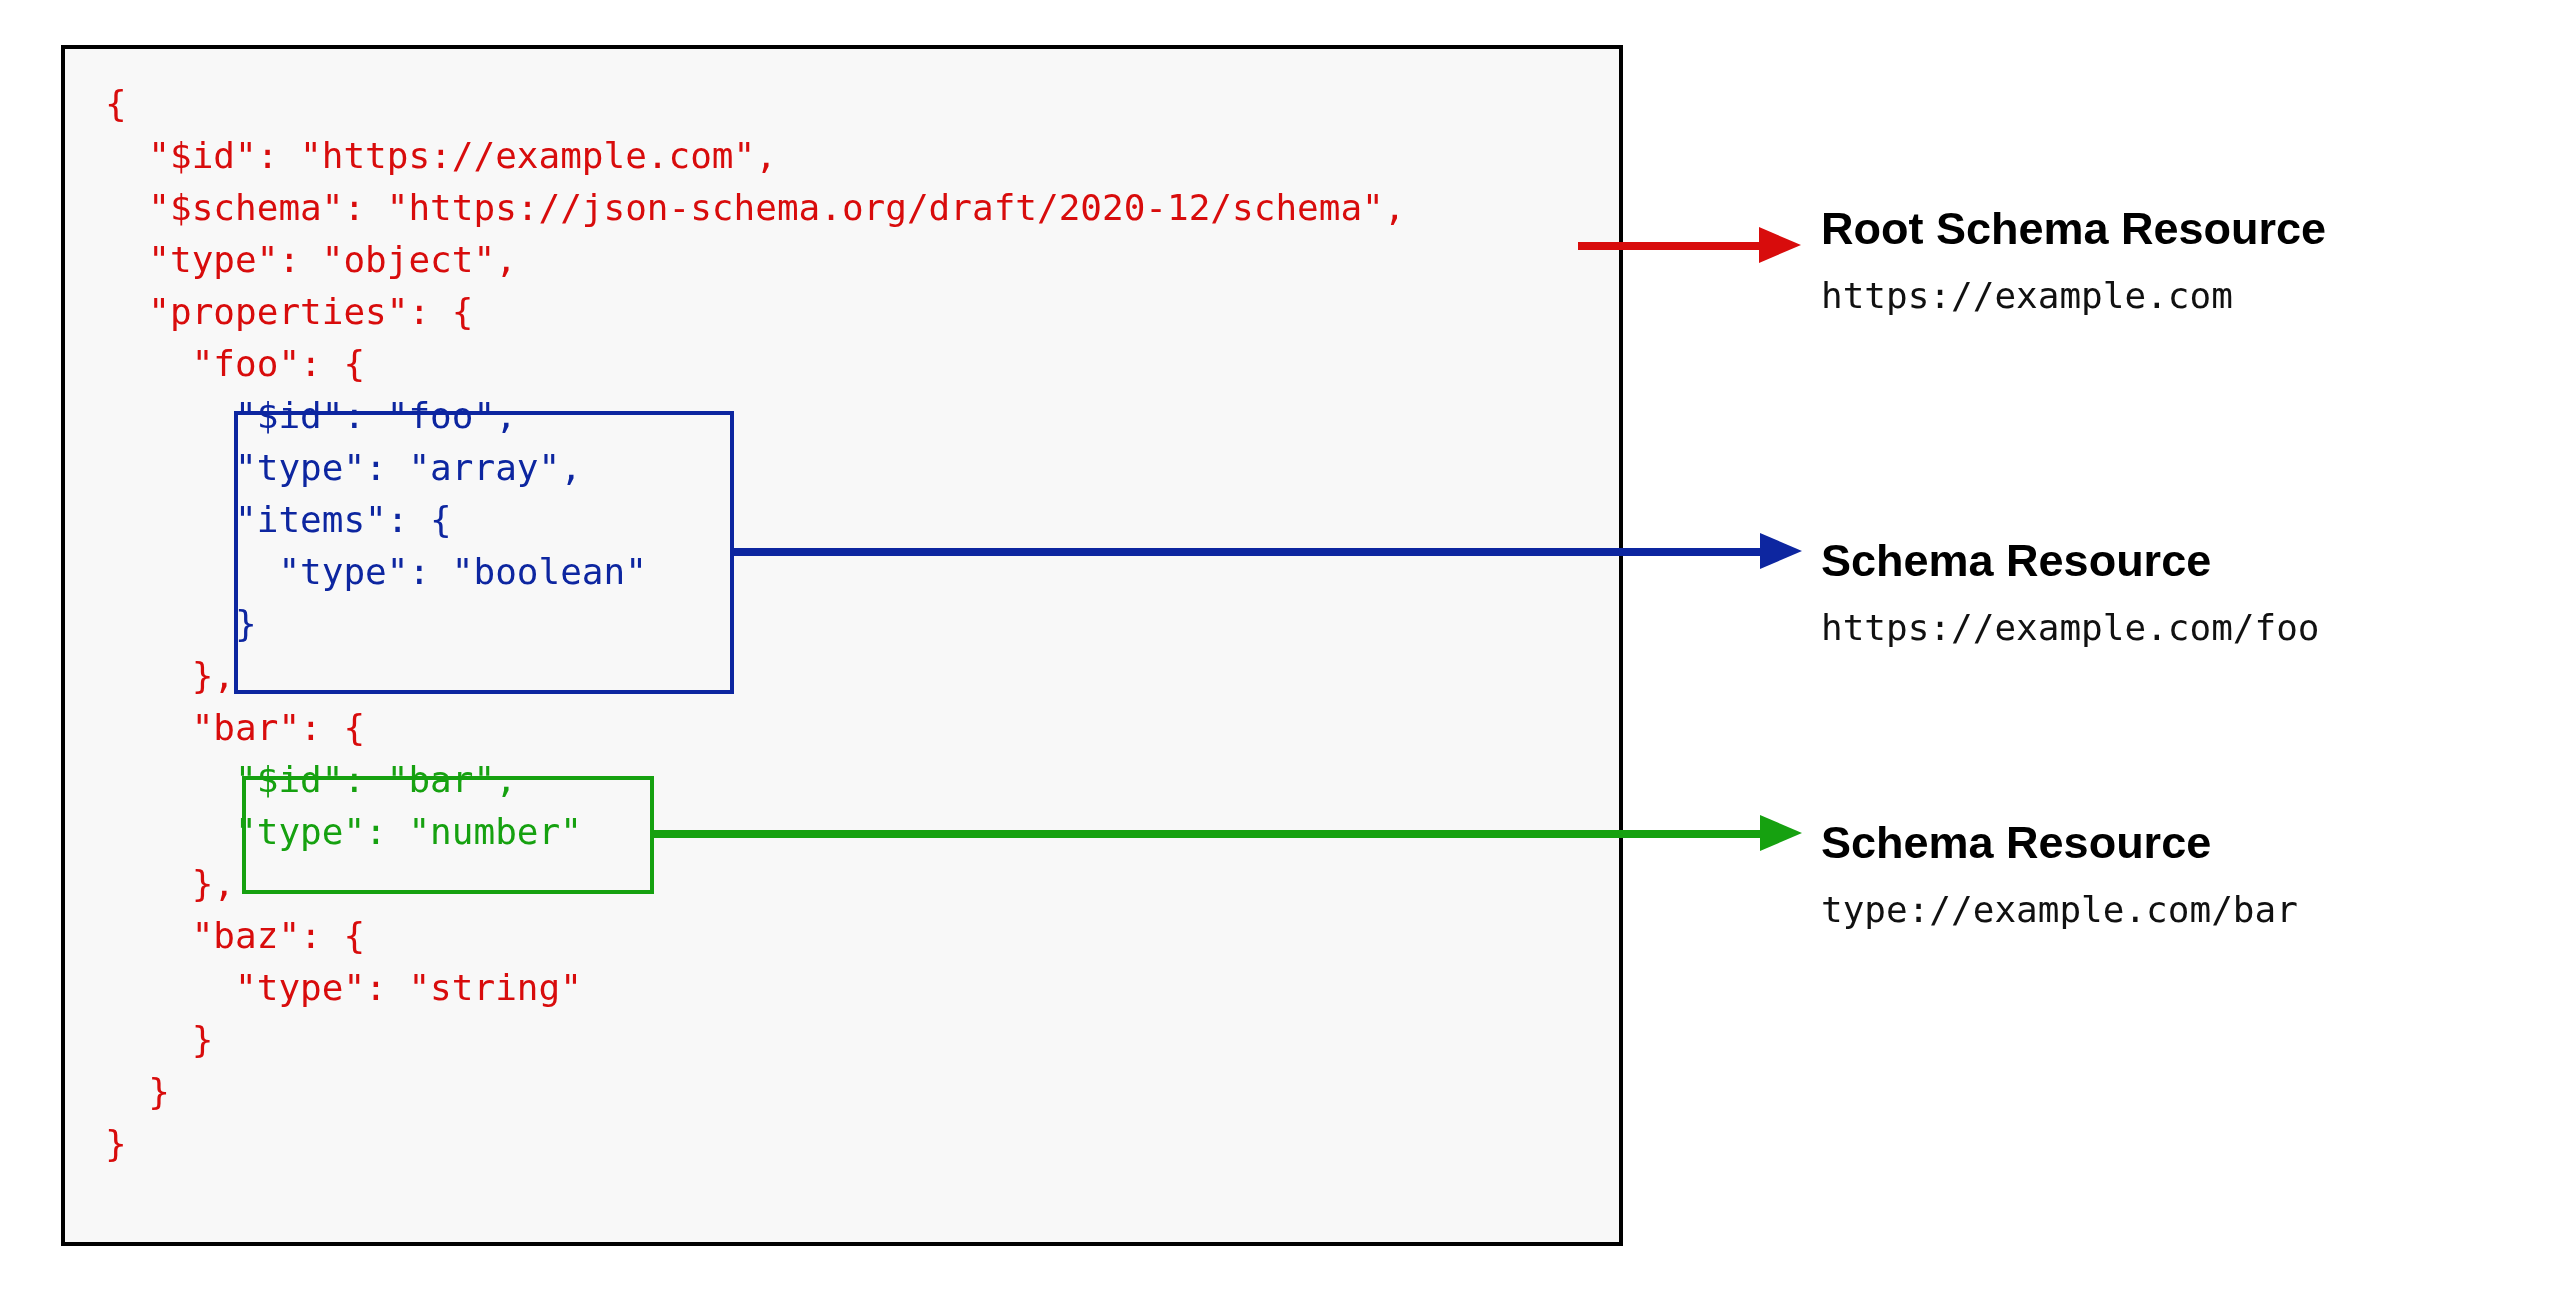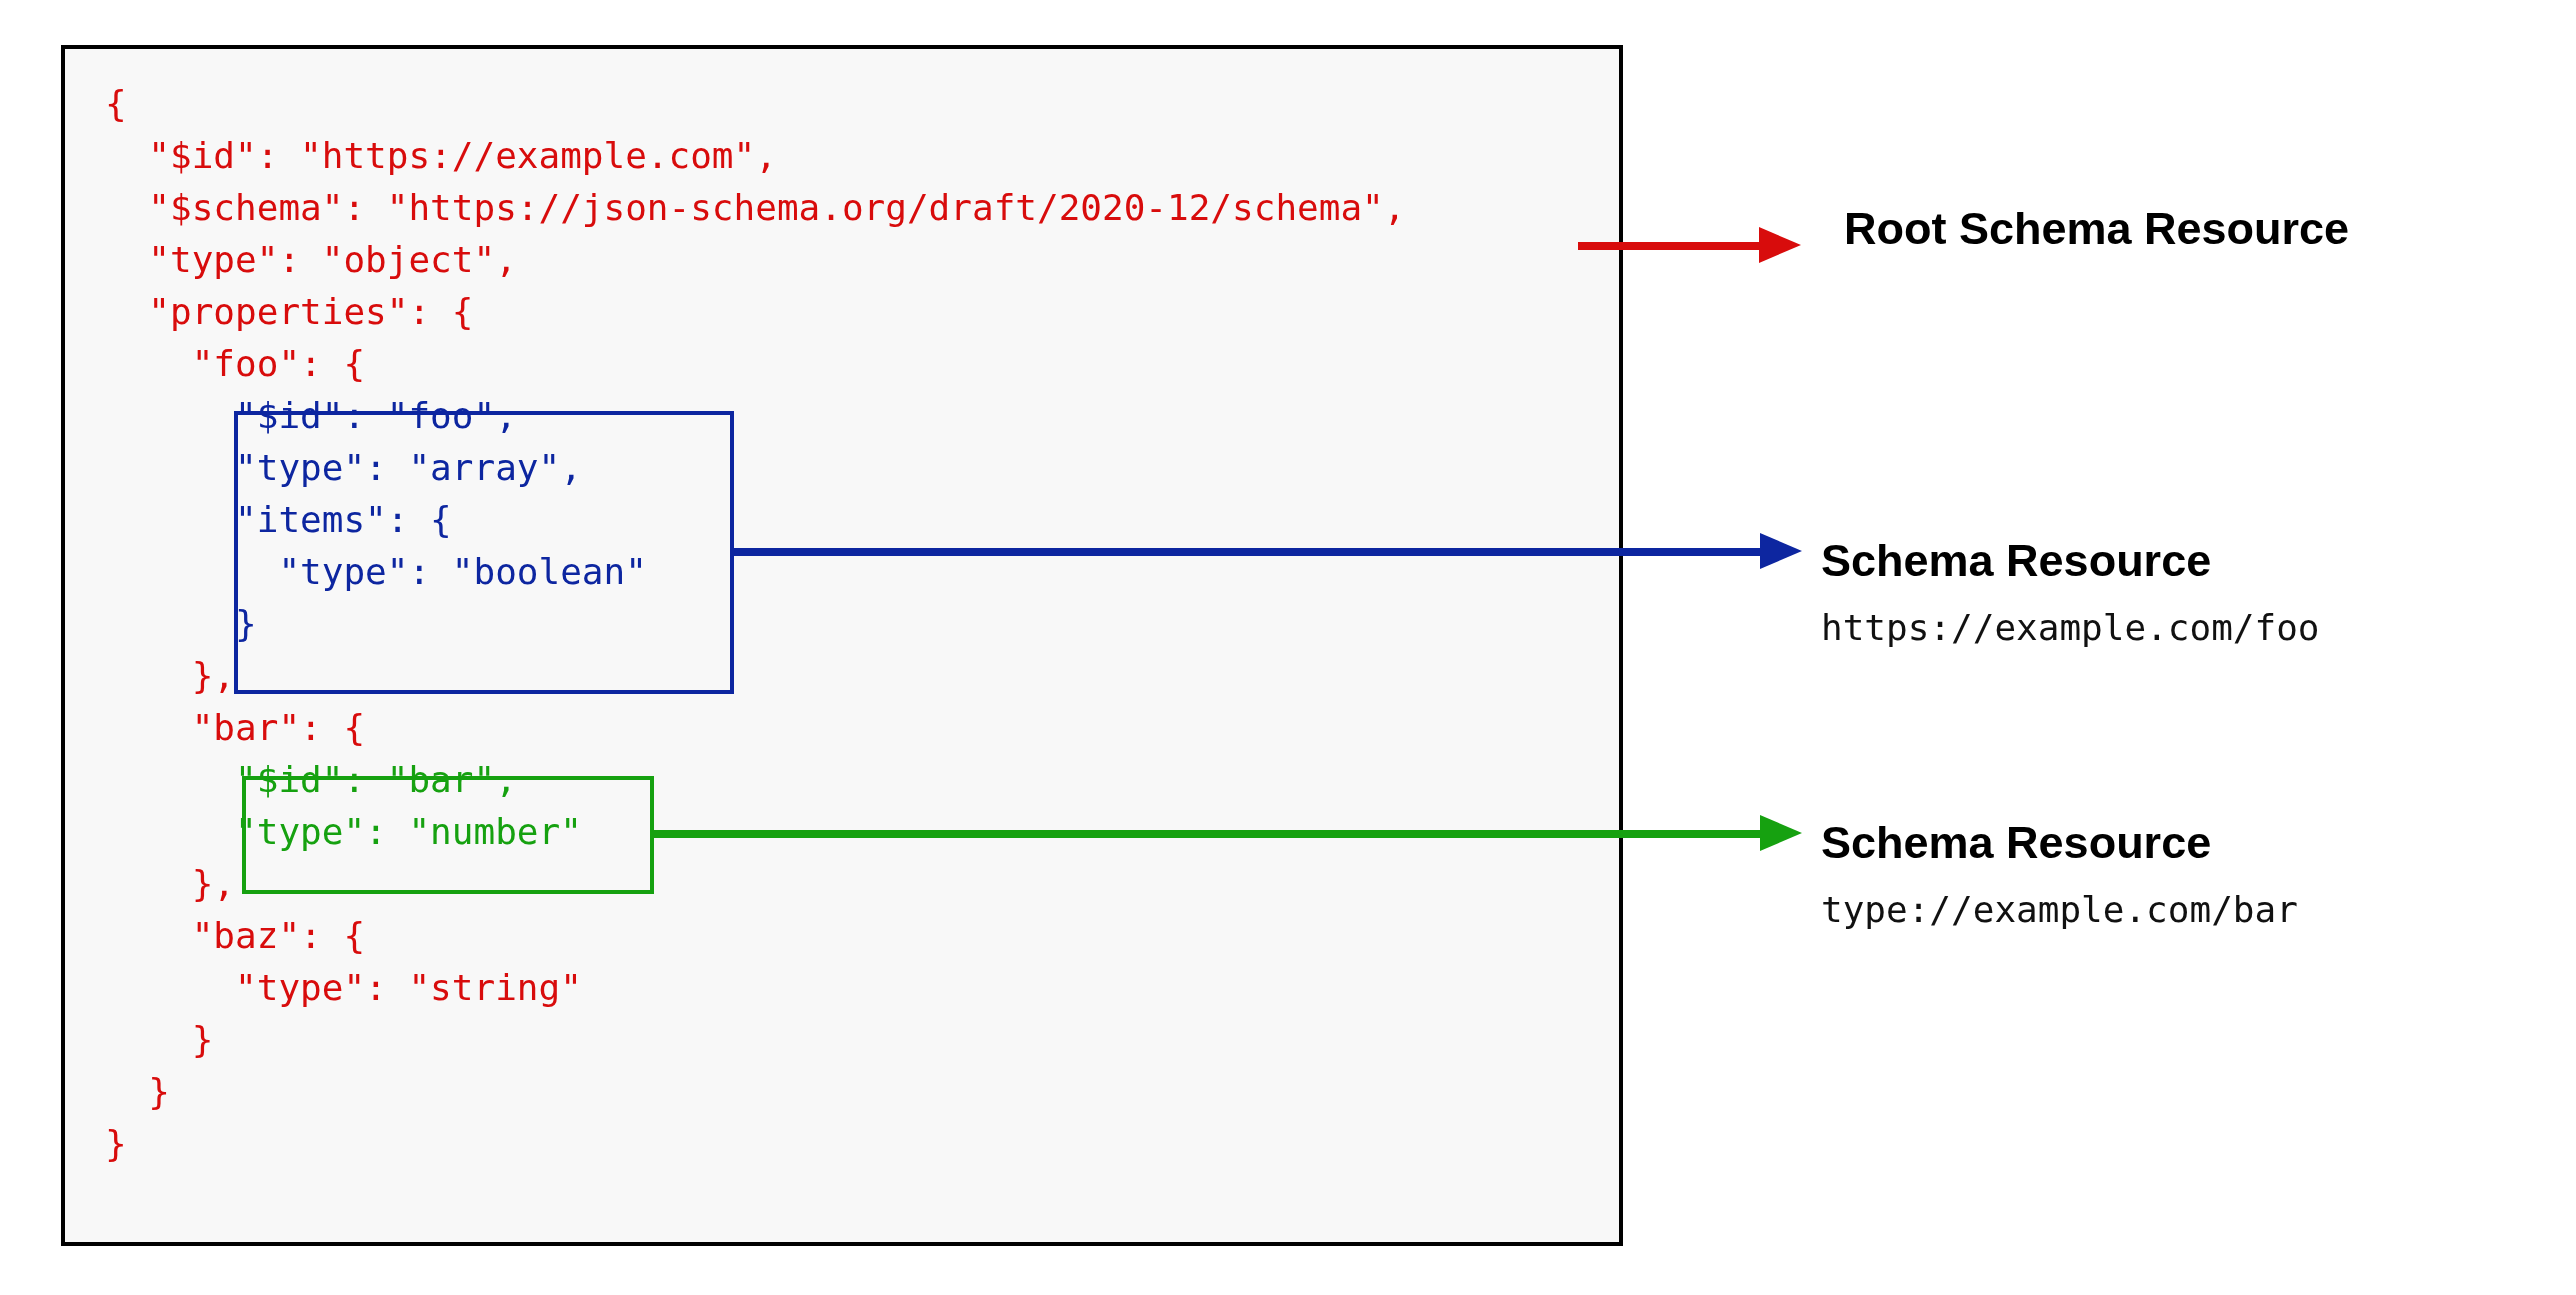--- a/index.html
+++ b/index.html
@@ -100,21 +100,21 @@
   #arrow-foo { left: 730px; top: 552px; width: 1072px; }
   #arrow-foo .shaft { width: 1034px; background: #0d26a0; }
   #arrow-foo .head  { left: 1030px; border-left: 42px solid #0d26a0; }
 
   #arrow-bar { left: 650px; top: 834px; width: 1151px; }
   #arrow-bar .shaft { width: 1114px; background: #16a110; }
   #arrow-bar .head  { left: 1110px; border-left: 42px solid #16a110; }
 
   
   .label-group { position: absolute; left: 1821px; }
-  #label-root { top: 203px; margin-left: 23px; }
+  #label-root { top: 203px; }
   #label-foo  { top: 535px; }
   #label-bar  { top: 817px; }
 
   .label-title {
     font-family: "Liberation Sans", sans-serif;
     font-weight: bold;
     font-size: 45px;
     line-height: 52px;
     color: #000000;
     white-space: nowrap;
@@ -146,20 +146,21 @@
   <div class="shaft"></div>
   <div class="head"></div>
 </div>
 <div class="arrow" id="arrow-bar">
   <div class="shaft"></div>
   <div class="head"></div>
 </div>
 
 <div class="label-group" id="label-root">
   <div class="label-title">Root Schema Resource</div>
+  <div class="label-uri">https://example.com</div>
 </div>
 
 <div class="label-group" id="label-foo">
   <div class="label-title">Schema Resource</div>
   <div class="label-uri">https://example.com/foo</div>
 </div>
 
 <div class="label-group" id="label-bar">
   <div class="label-title">Schema Resource</div>
   <div class="label-uri">type://example.com/bar</div>

